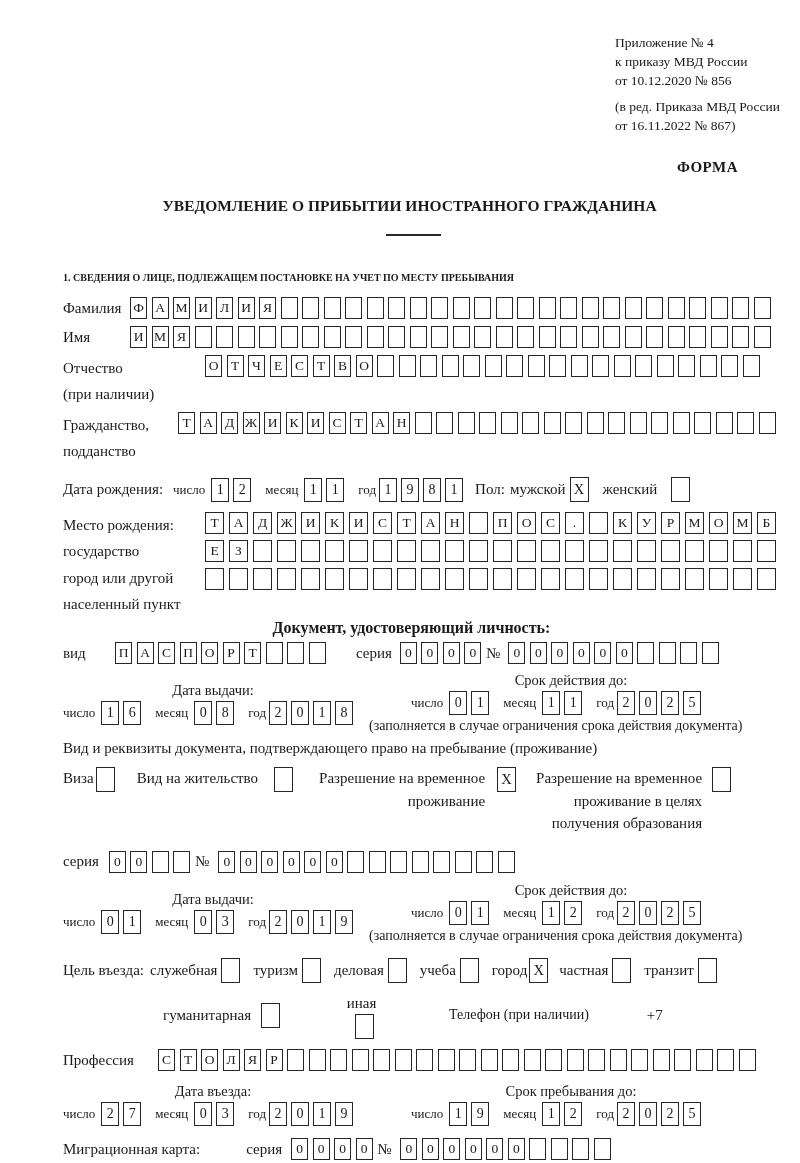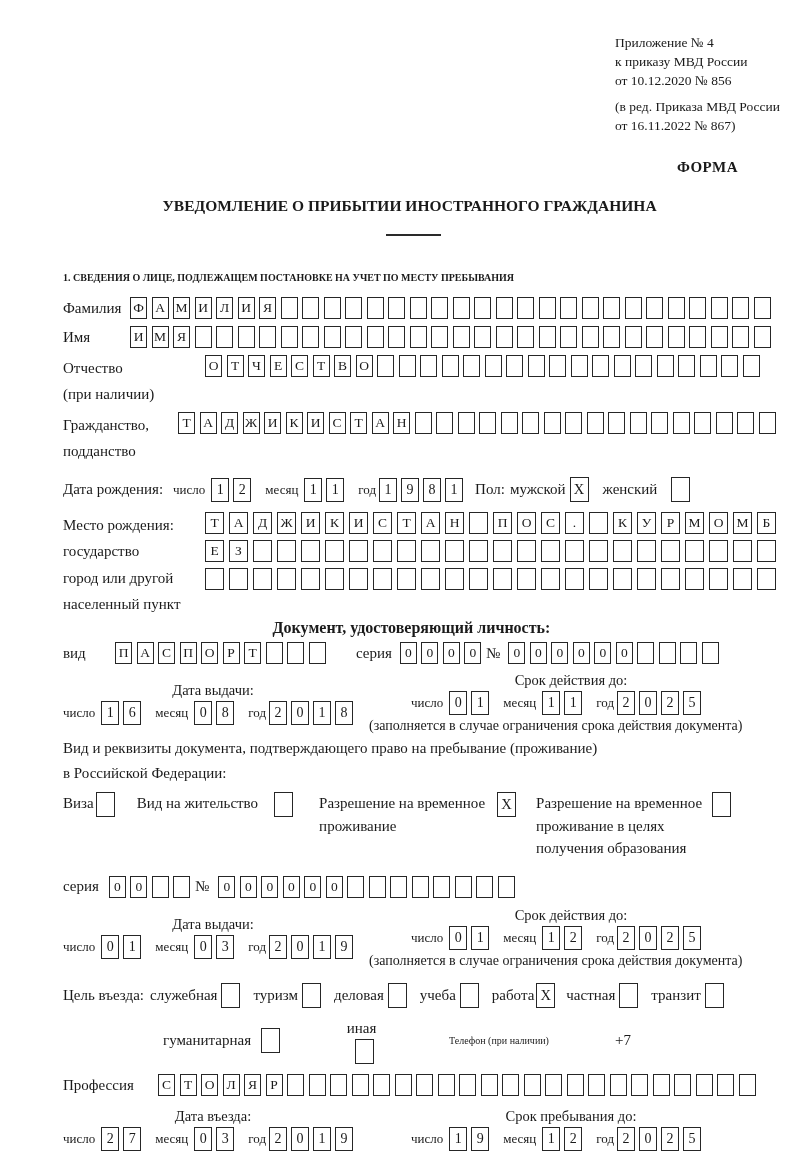--- a/index.html
+++ b/index.html
@@ -42,26 +42,26 @@
   .dp-right{flex:none;}
   .dp-head{font-size:14.5px;text-align:center;width:300px;}
   .dp-right .dp-head{width:320px;}
   .dates{margin-top:3px;}
   .note{font-size:14px;margin-top:3px;white-space:nowrap;margin-left:-42px;}
 
   .intro{font-size:15px;margin-top:11px;}
   .resopts{margin-top:10px;}
   .opt{display:flex;align-items:flex-start;flex:none;}
   .opt .lbl{line-height:1.5;}
-  .opt .ctr{text-align:left;}
+  .opt .ctr{text-align:right;}
 
   .purpose{margin-top:14px;}
   .purpose .opt{align-items:center;margin-right:9px;}
   .p-indent{margin-left:100px;gap:44px;}
-  .phone-lbl{font-size:10px;margin:0 22px 0 18px;white-space:nowrap;}
+  .phone-lbl{font-size:14px;margin:0 14px 0 18px;white-space:nowrap;}
   .plus7{font-size:15px;margin-right:8px;}
 
   .mig-gap{margin-left:46px;}
 </style>
 </head>
 <body>
 
 <div class="page">
 
   <div class="hdr">
@@ -163,21 +163,20 @@
         <span class="dlbl">месяц</span>
         <span class="cells"><span class="cell">1</span><span class="cell">1</span></span>
         <span class="dlbl" style="margin-right:3px;">год</span>
         <span class="cells"><span class="cell">2</span><span class="cell">0</span><span class="cell">2</span><span class="cell">5</span></span>
       </div>
       <div class="note">(заполняется в случае ограничения срока действия документа)</div>
     </div>
   </div>
 
   <div class="intro" style="margin-top:6px;">Вид и реквизиты документа, подтверждающего право на пребывание (проживание)</div>
-  <div class="intro" style="margin-top:8px;">в Российской Федерации:</div>
 
   <div class="row row-top resopts">
     <div class="opt">
       <span class="lbl">Виза</span>
       <span class="cb" style="margin-left:2px;"></span>
     </div>
     <div class="opt" style="margin-left:18px;">
       <span class="lbl">Вид на жительство</span>
       <span class="cb" style="margin-left:16px;"></span>
     </div>
@@ -239,21 +238,21 @@
       </div>
     <div class="opt">
         <span class="lbl">деловая</span>
         <span class="cb"></span>
       </div>
     <div class="opt">
         <span class="lbl">учеба</span>
         <span class="cb"></span>
       </div>
     <div class="opt">
-        <span class="lbl">работа</span>
+        <span class="lbl">город</span>
         <span class="cb" style="margin:0 2px;">X</span>
       </div>
     <div class="opt">
         <span class="lbl">частная</span>
         <span class="cb"></span>
       </div>
     <div class="opt">
         <span class="lbl">транзит</span>
         <span class="cb"></span>
       </div>

